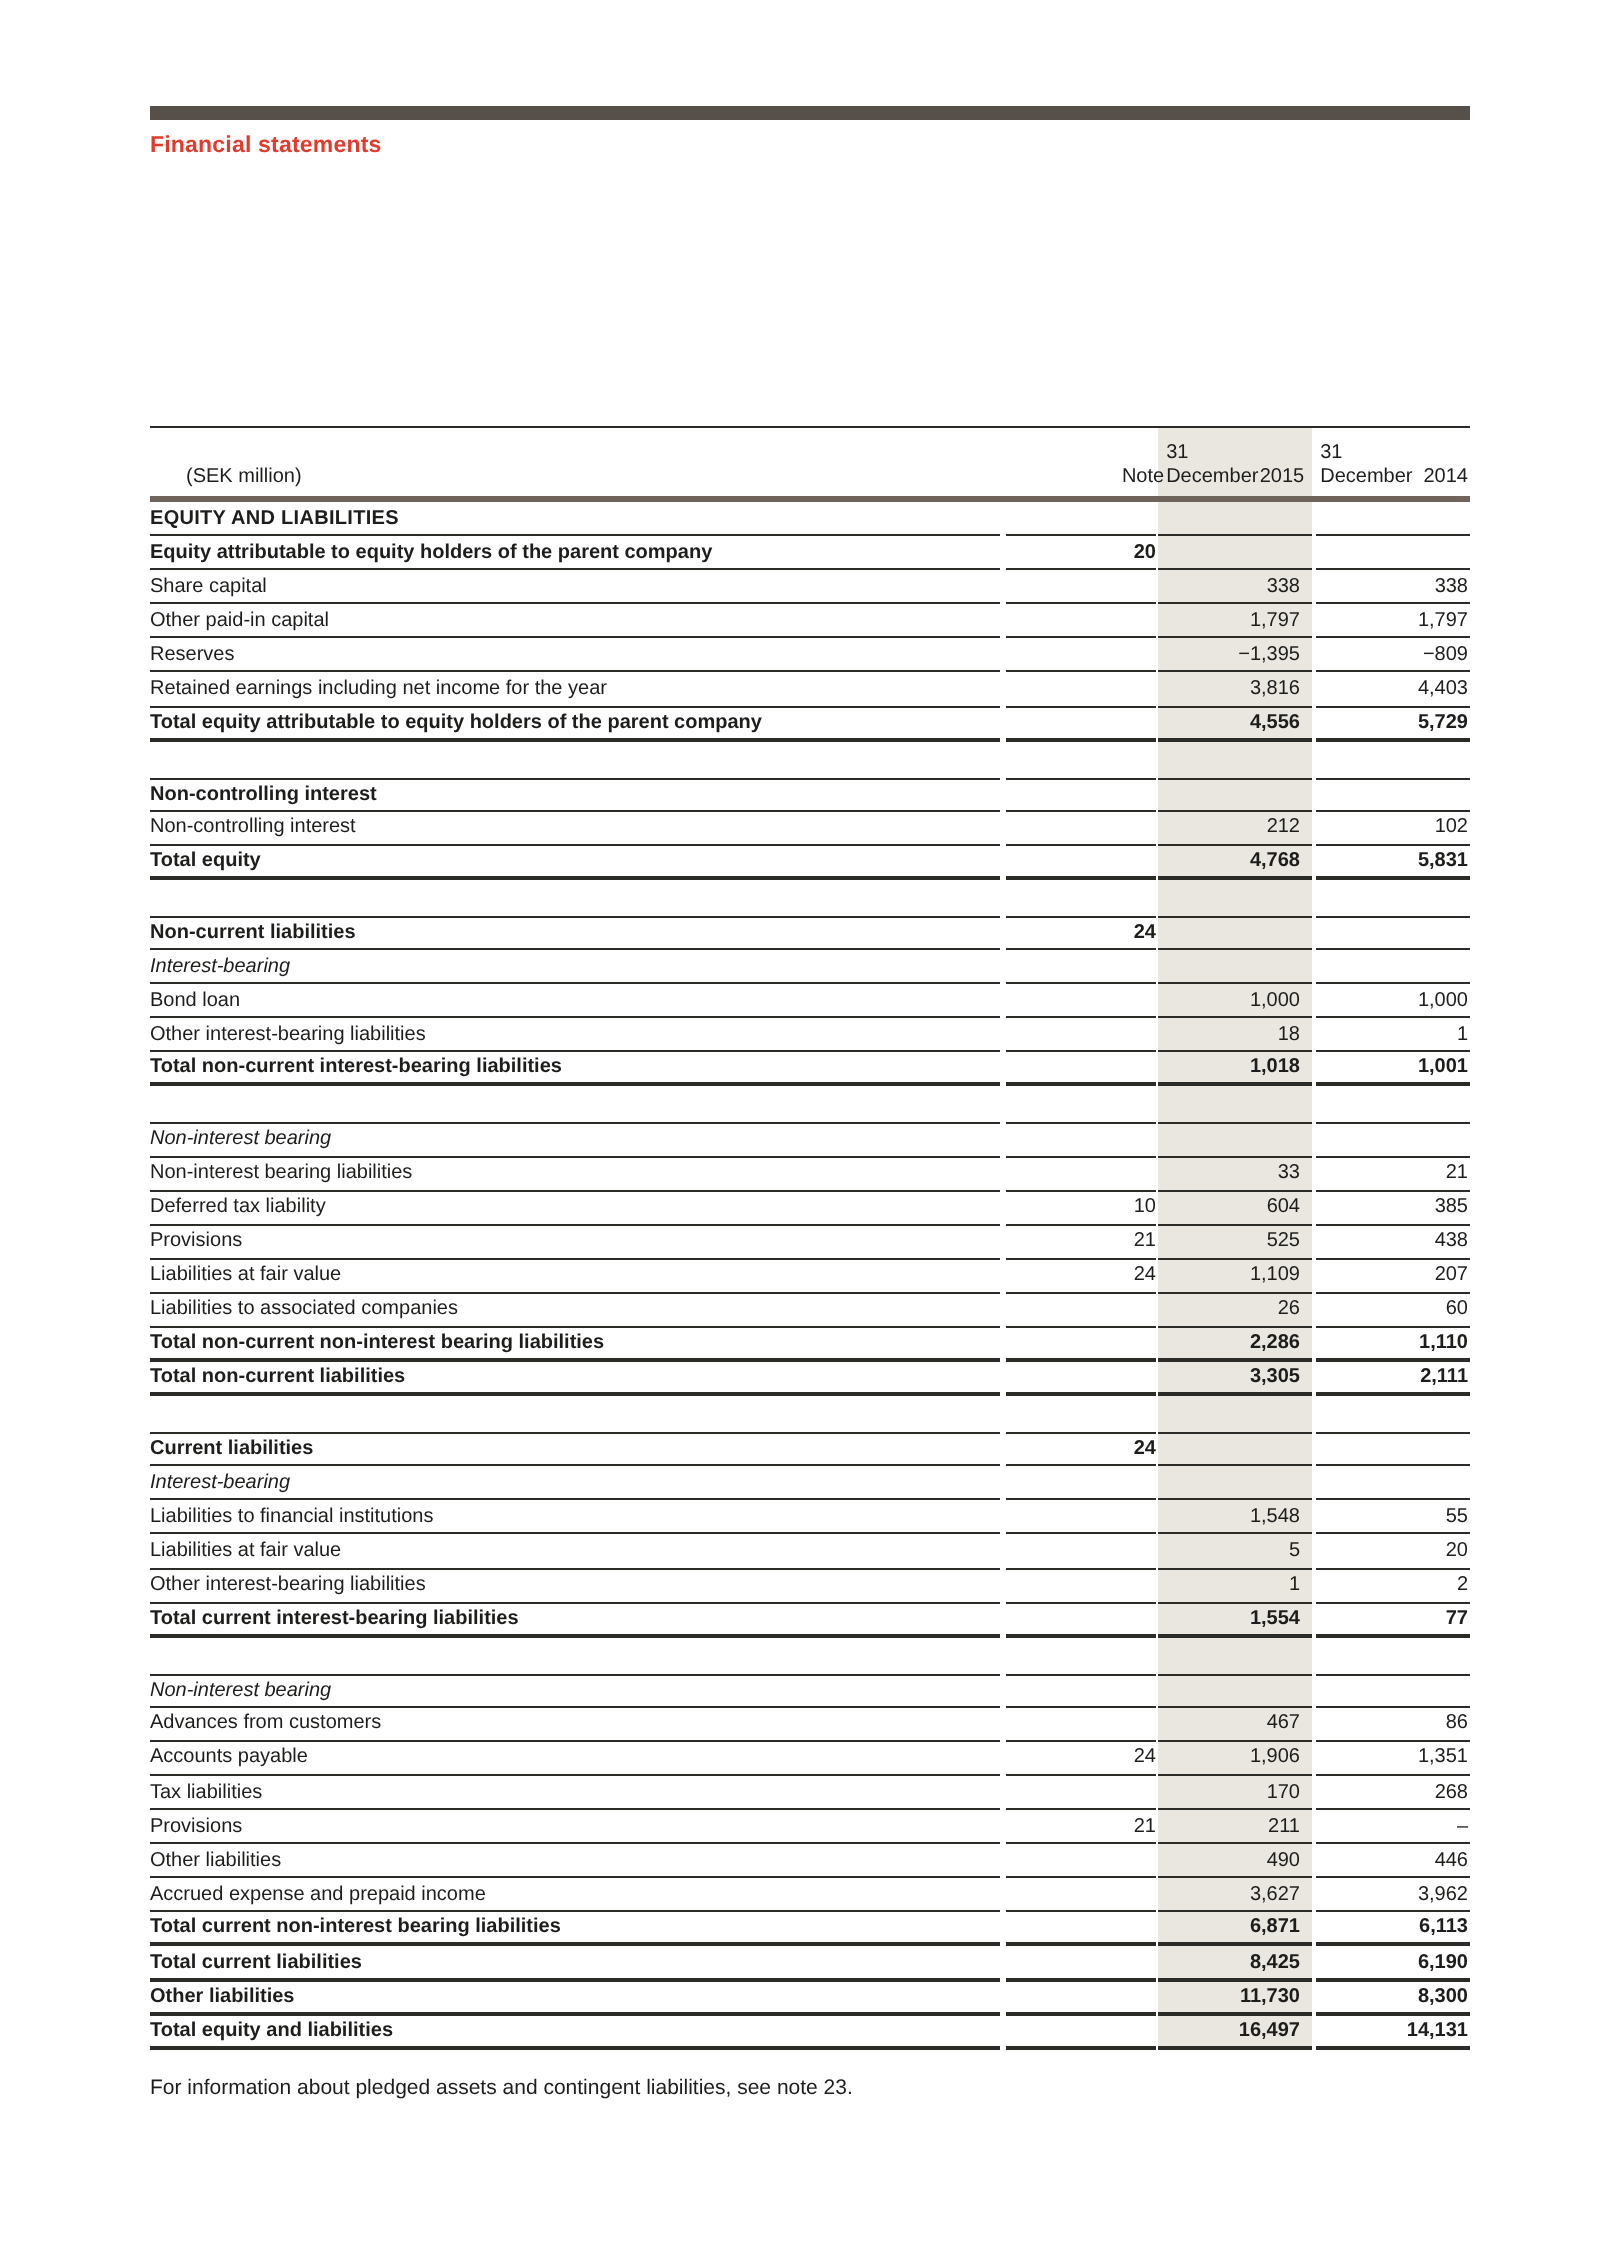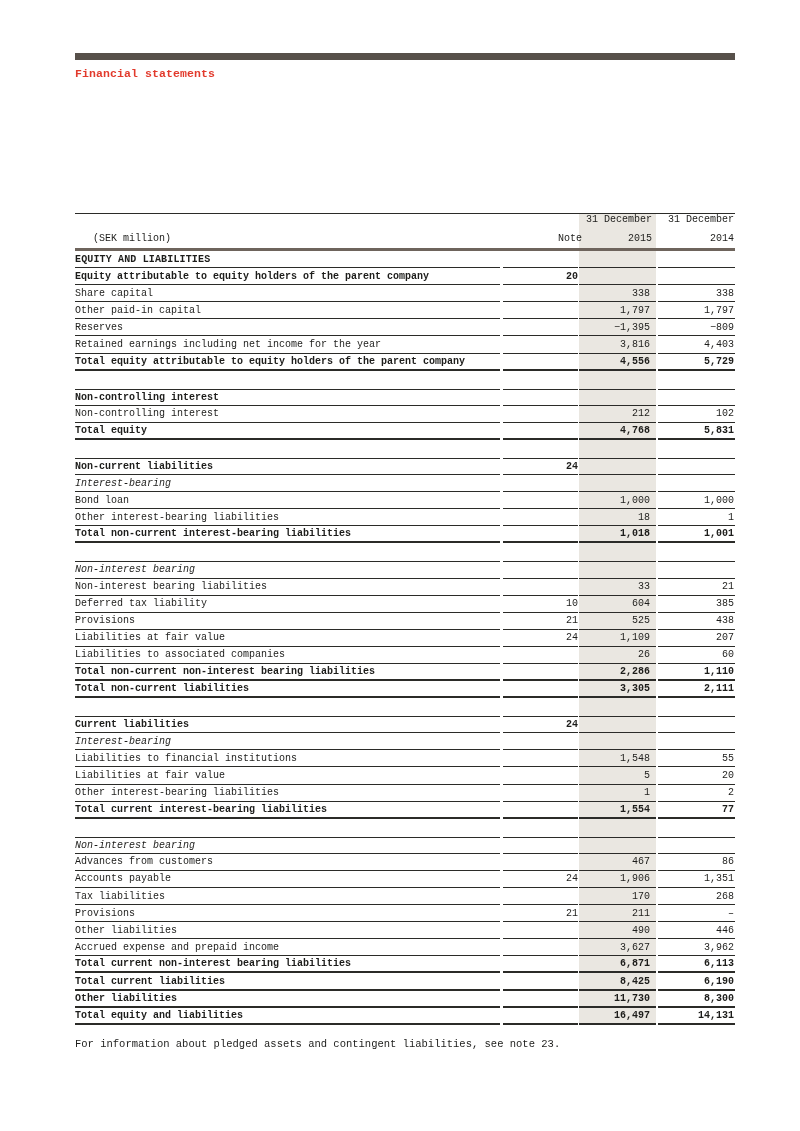--- a/index.html
+++ b/index.html
@@ -3,35 +3,35 @@
 <meta charset="utf-8">
 <style>
   :root{
     --bar:#57504a; --accent_red:#e23a2c; --shade_2015:#eae7e1;
     --header_rule:#6e645c; --row_rule:#2b2b28; --text:#1d1d1b;
     --footer_company:#7a8493; --footer_muted:#9aa2ae; --footer_page:#5f6a7c;
   }
   html,body{margin:0;padding:0;background:#ffffff;}
   .page{
     position:relative; width:800px; height:1069px; background:#ffffff;
-    font-family:Liberation Mono, monospace; color:var(--text);
+    font-family:Liberation Sans, sans-serif; color:var(--text);
     overflow:hidden;
   }
   .topbar{position:absolute;left:75px;top:53px;width:660px;height:7px;background:var(--bar);}
   .section-label{position:absolute;left:75px;top:67px;font-size:11.5px;font-weight:bold;color:var(--accent_red);letter-spacing:.1px;}
 
   .fin-table{position:absolute;left:75px;top:213px;width:660px;}
   .shade-col{position:absolute;left:504px;top:0;bottom:0;width:77px;background:var(--shade_2015);z-index:0;}
 
   .header-row{
     position:relative;z-index:1;display:flex;height:34px;box-sizing:content-box;
     border-top:1px solid var(--row_rule); border-bottom:3px solid var(--header_rule);
   }
   .hcell{display:flex;align-items:flex-end;padding-bottom:3px;font-size:10px;line-height:12px;box-sizing:border-box;height:100%;margin-left:18px;}
-  .hcell.cols{flex-direction:column;justify-content:space-between;align-items:flex-end;}
+  .hcell.cols{flex-direction:row;justify-content:flex-start;align-items:flex-end;}
 
   .row{position:relative;z-index:1;display:flex;height:17.1px;}
   .row.spacer{height:18px;}
   .cell{
     box-sizing:border-box;display:flex;align-items:center;height:100%;
     font-size:10px;border-bottom:1px solid var(--row_rule);overflow:hidden;white-space:nowrap;
   }
   .c-label{width:425px;}
   .c-note {width:75px;margin-left:3px;justify-content:flex-end;}
   .c-v15  {width:77px;margin-left:1px;justify-content:flex-end;padding-right:6px;}

